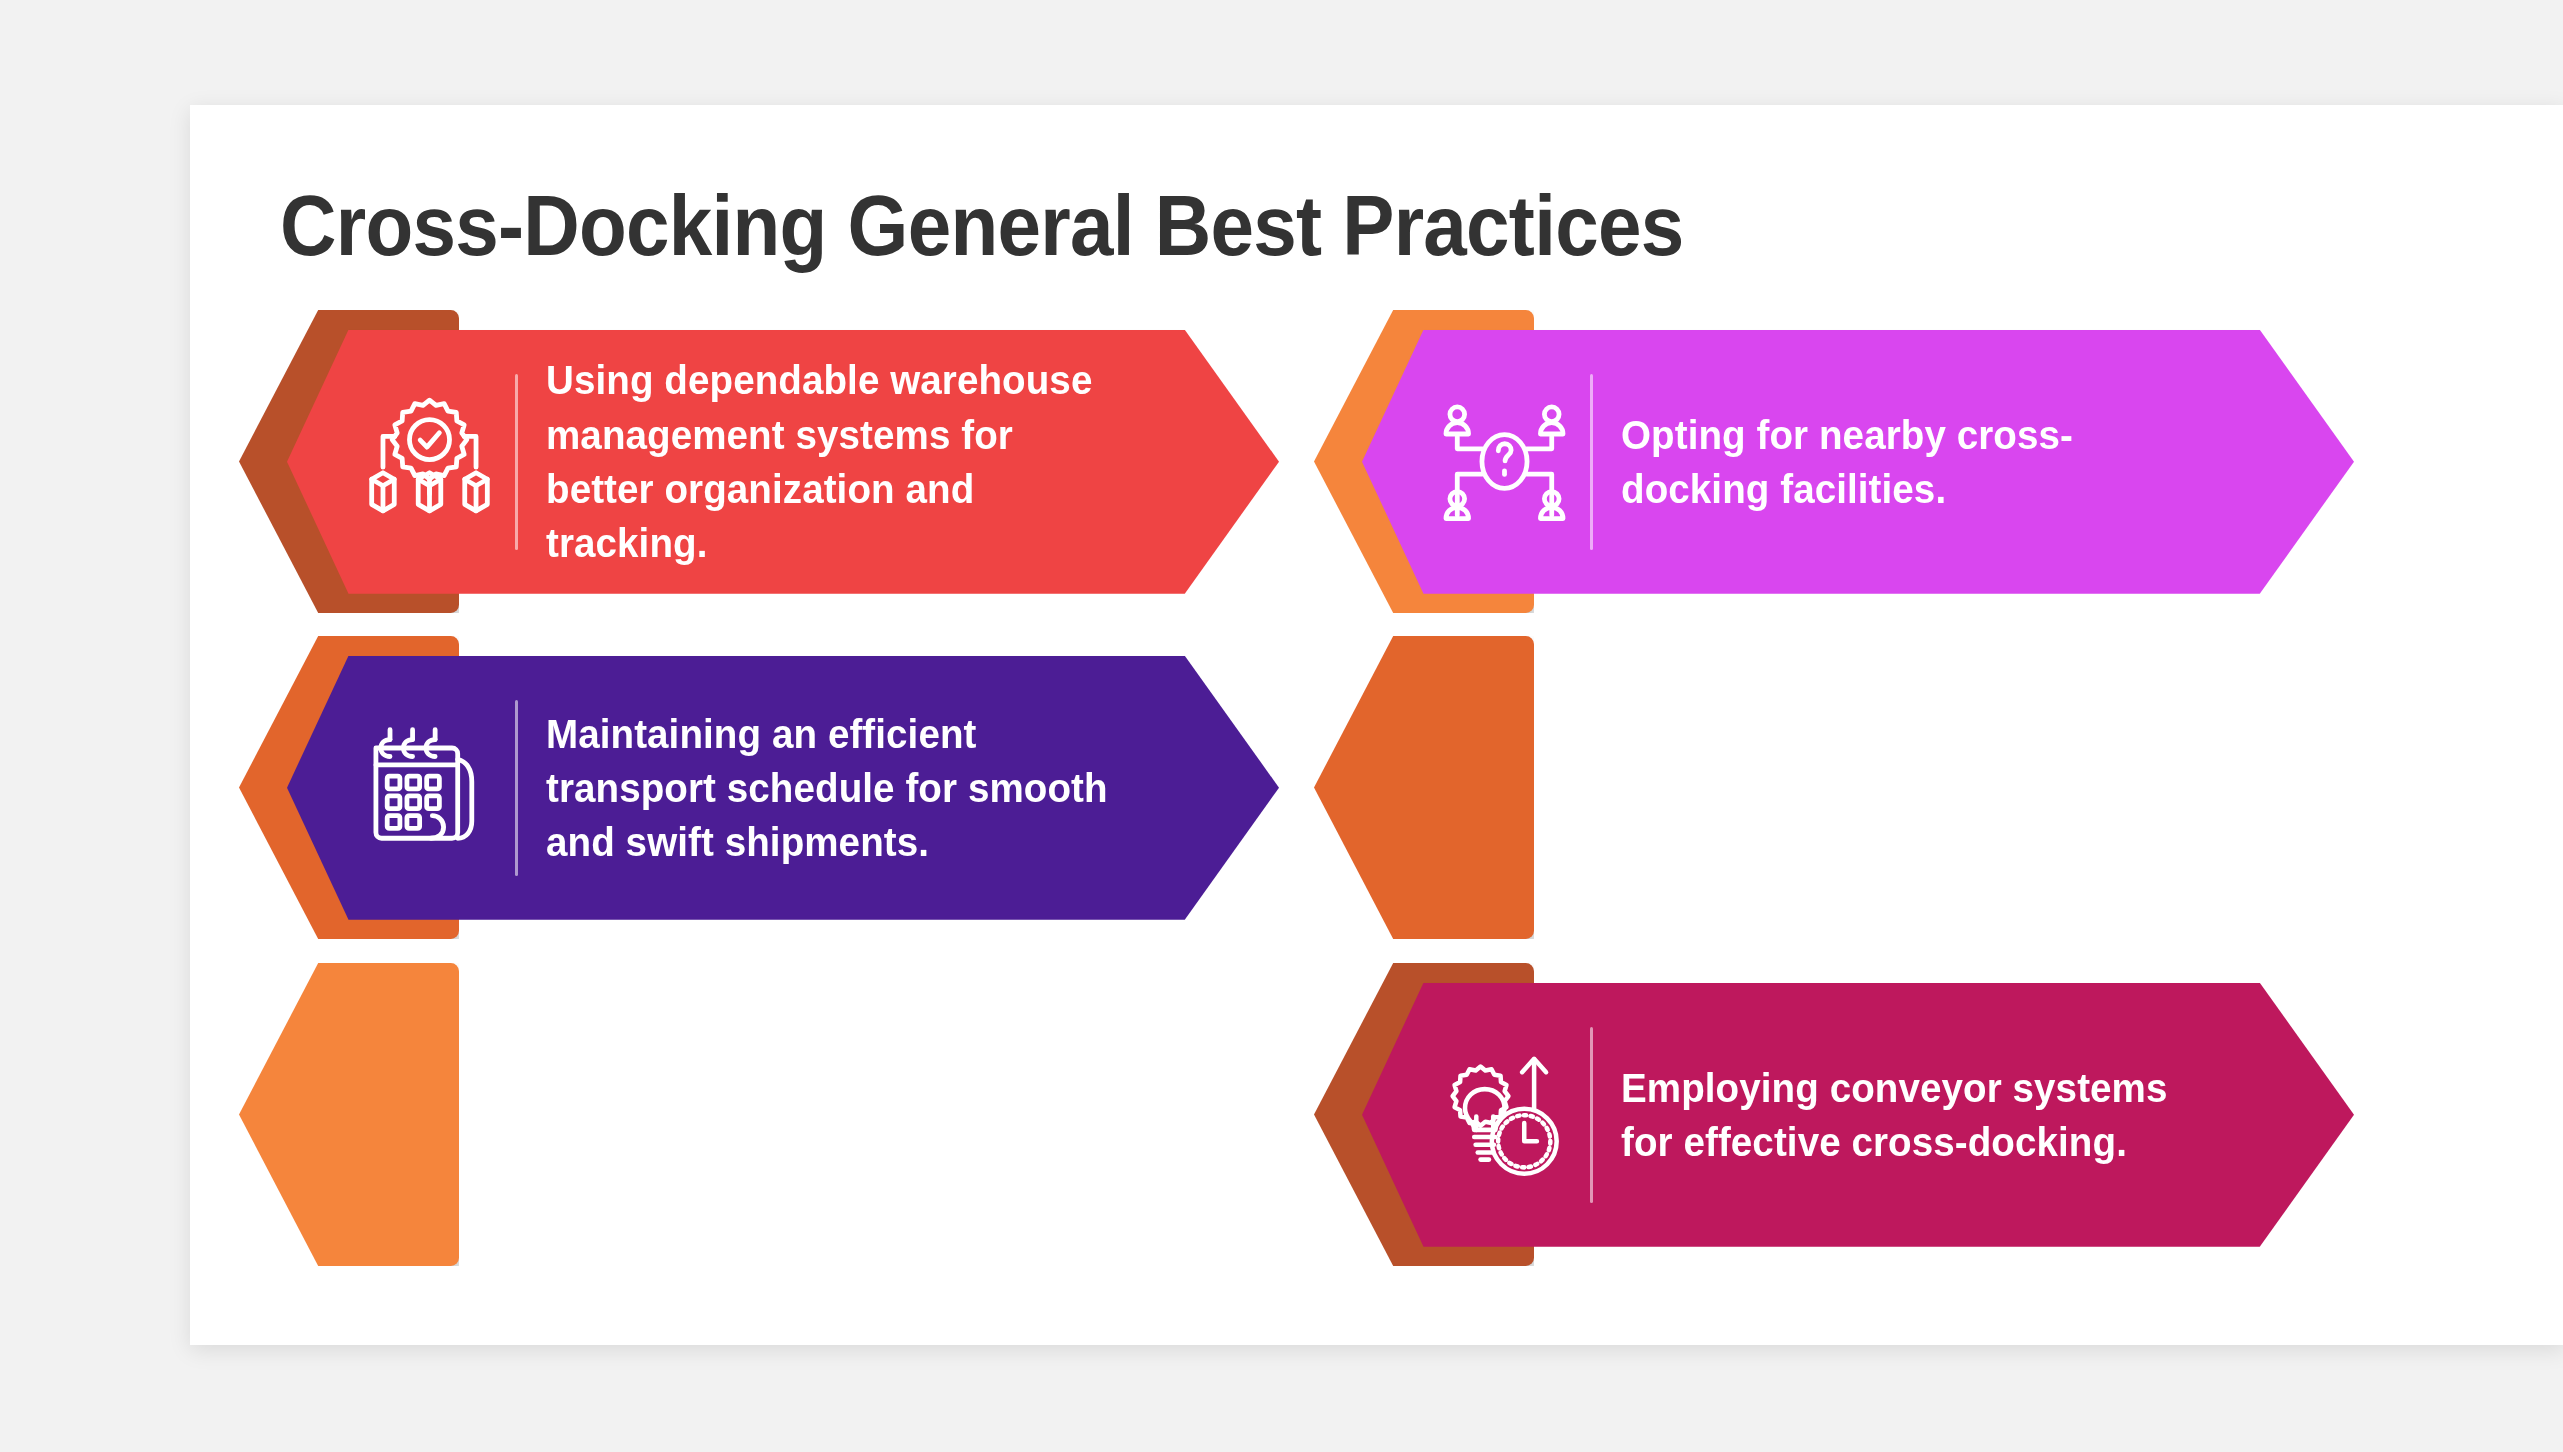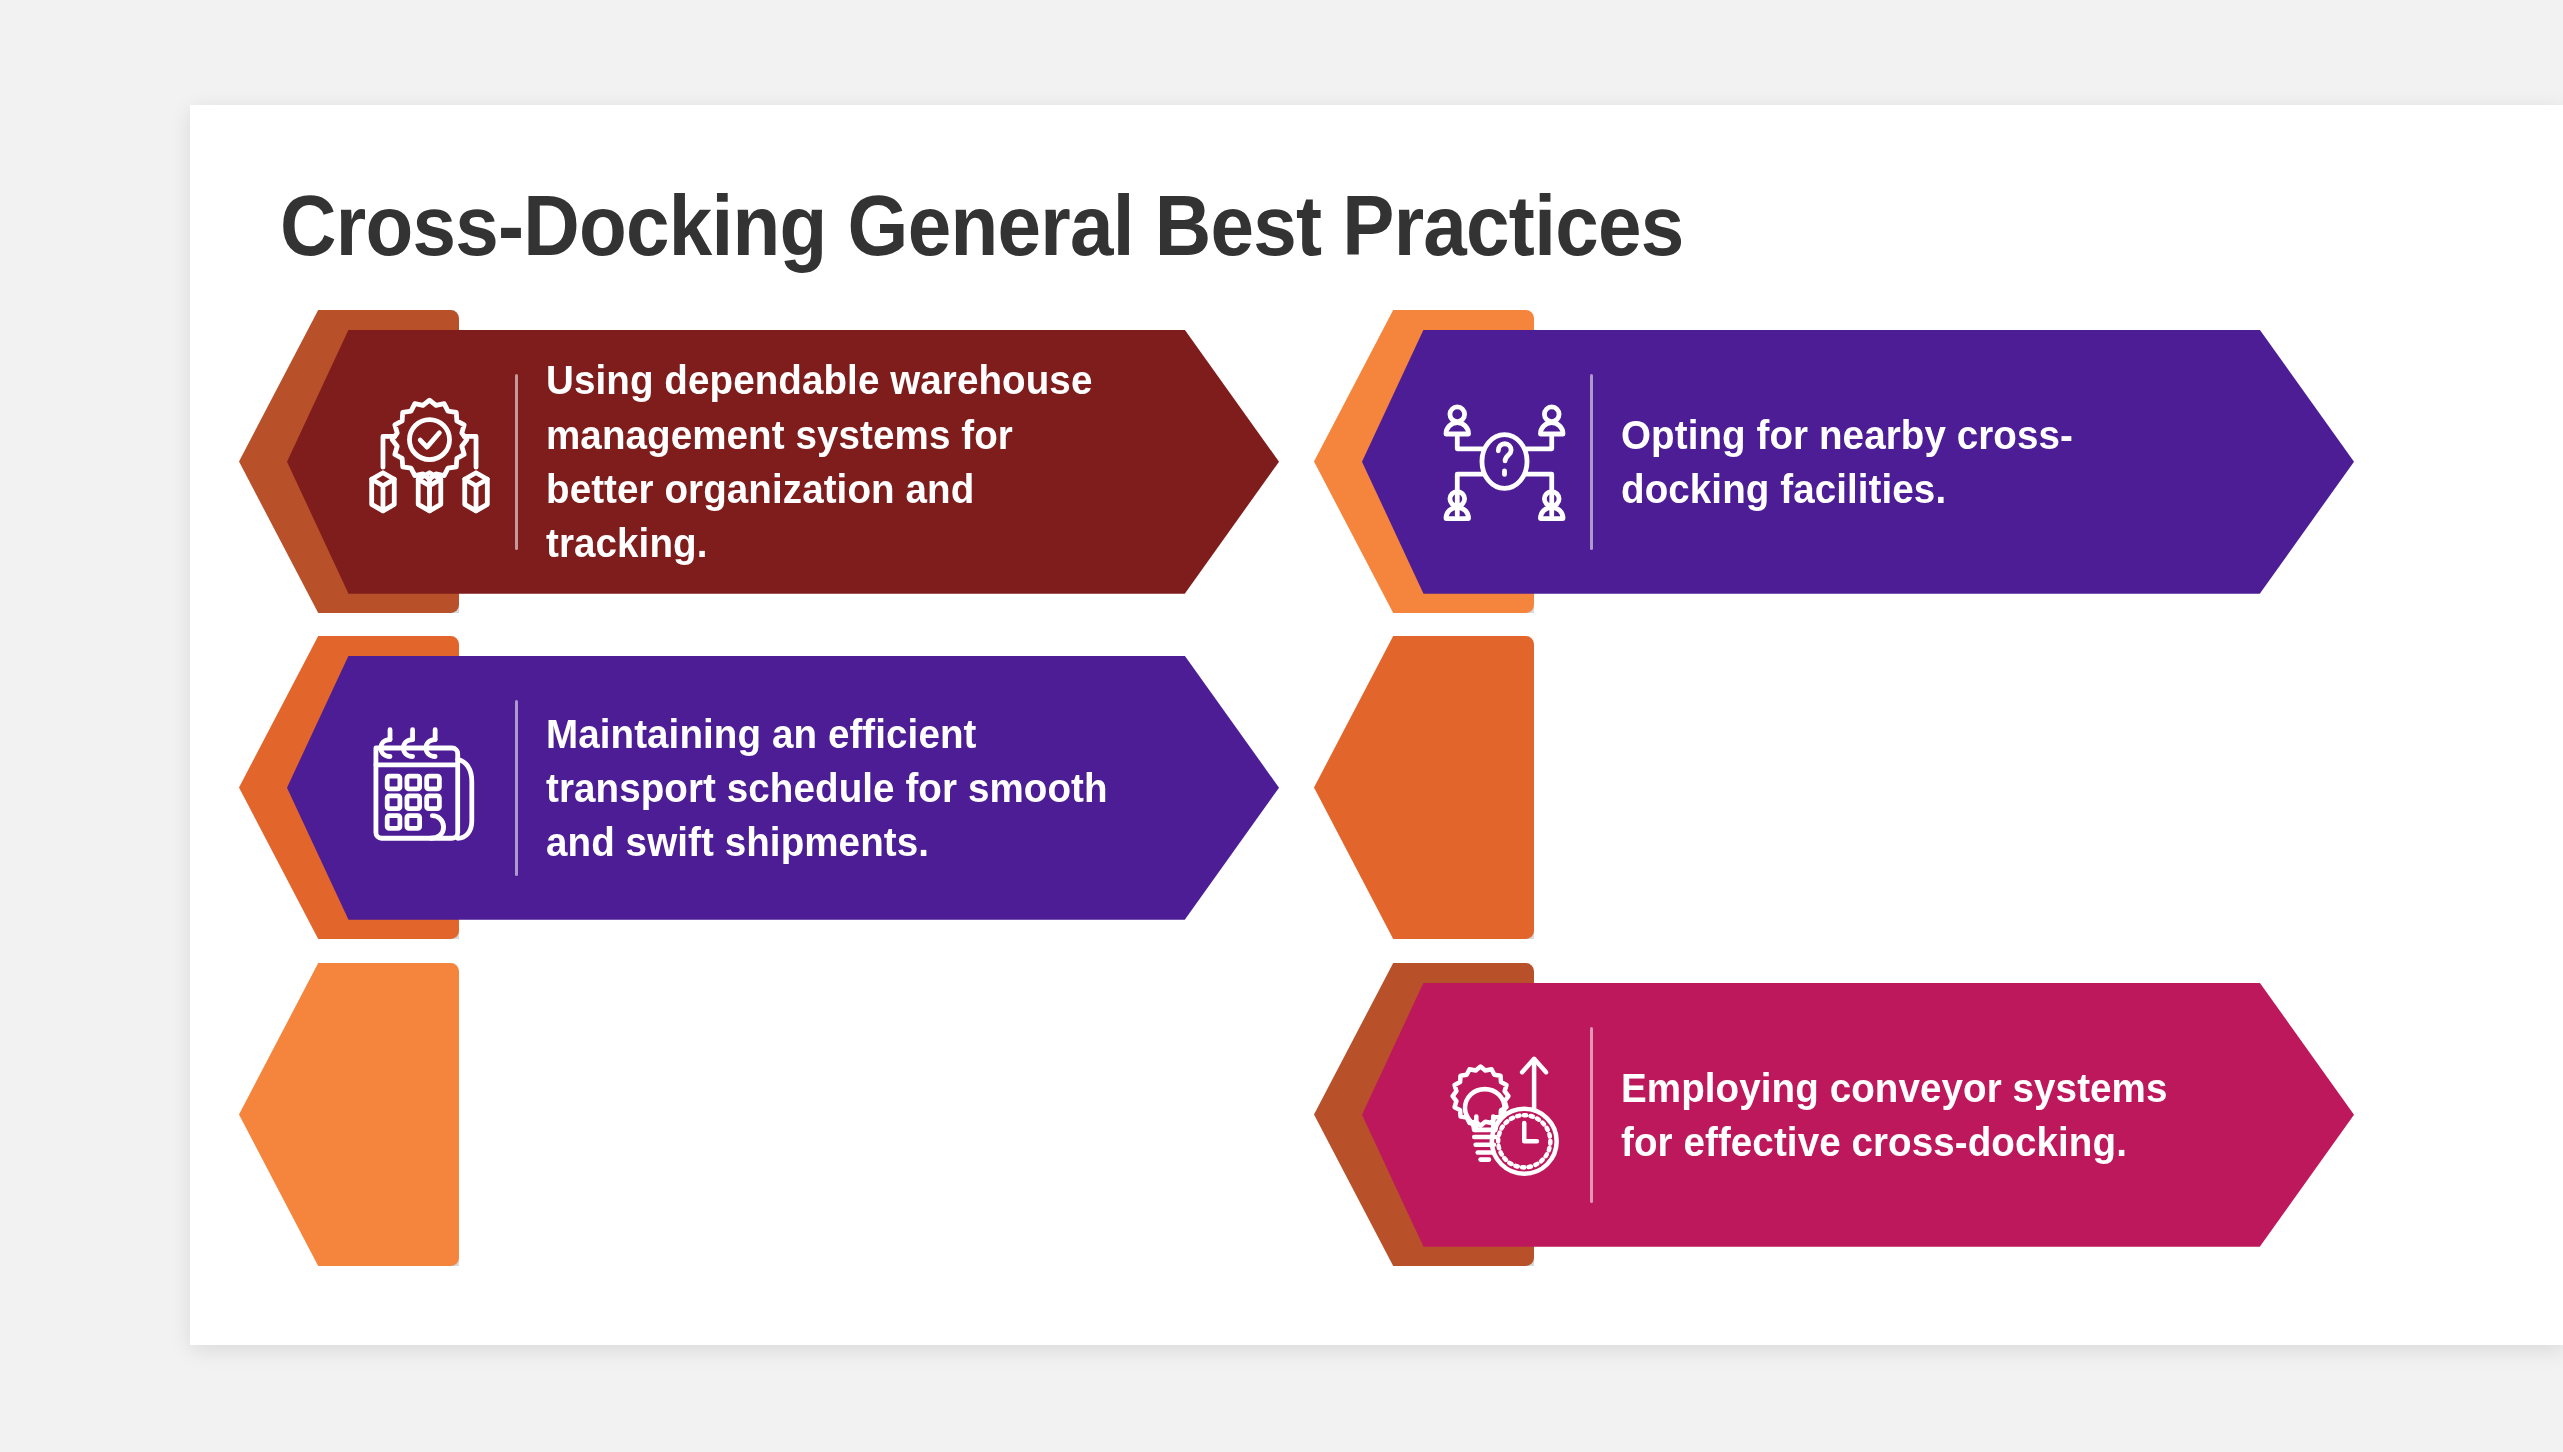--- a/index.html
+++ b/index.html
@@ -105,21 +105,21 @@
 <body>
 
 <div id="canvas">
 
   <div id="page-title">Cross-Docking General Best Practices</div>
 
   <div id="grid">
 
     <div class="card-slot col-l row-1">
       <div class="tab" style="background:#B8502A"></div>
-      <div class="body" style="background:#7f1d1d">
+      <div class="body" style="background:#ef4444">
         <div class="body-inner">
           <div class="icon-wrap">
             <svg viewBox="0 0 100 100" fill="none" stroke="#fff" stroke-width="3.4" stroke-linejoin="round" stroke-linecap="round">
               <path d="M50 6.5 54.6 10.2 60.4 9 63.1 14.3 69 15.2 69.4 21.2 74.6 24 72.9 29.8 76.5 34.5 72.9 39.2 74.6 45 69.4 47.8 69 53.8 63.1 54.7 60.4 60 54.6 58.8 50 62.5 45.4 58.8 39.6 60 36.9 54.7 31 53.8 30.6 47.8 25.4 45 27.1 39.2 23.5 34.5 27.1 29.8 25.4 24 30.6 21.2 31 15.2 36.9 14.3 39.6 9 45.4 10.2Z"></path>
               <circle cx="50" cy="34.5" r="14.2"></circle>
               <path d="M43.4 34.8 48.2 39.8 57 29.6"></path>
               <path d="M25.5 32.2 H17 V54"></path>
               <path d="M74.5 32.2 H83 V54"></path>
               <path d="M50 62.5 V73"></path>
               <path d="M17 58 9 62.6 V80.4 L17 85 25 80.4 V62.6Z"></path>
@@ -134,21 +134,21 @@
             </svg>
           </div>
           <div class="divider"></div>
           <div class="card-text">Using dependable warehouse management systems for better organization and tracking.</div>
         </div>
       </div>
     </div>
 
     <div class="card-slot col-r row-1">
       <div class="tab" style="background:#F5853C"></div>
-      <div class="body" style="background:#4c1d95">
+      <div class="body" style="background:#d946ef">
         <div class="body-inner">
           <div class="icon-wrap">
             <svg viewBox="0 0 100 100" fill="none" stroke="#fff" stroke-width="3.4" stroke-linejoin="round" stroke-linecap="round">
               <ellipse cx="50" cy="50" rx="16" ry="19"></ellipse>
               <path d="M45.6 42.4c0-2.9 2-5 4.6-5s4.5 2 4.5 4.6c0 3.4-4.3 3.9-4.3 7.6"></path>
               <path d="M50 56.6v2.6"></path>
               <circle cx="16.5" cy="16.5" r="5.2"></circle>
               <path d="M8.5 30.5c0-4.6 3.5-8 8-8s8 3.4 8 8z"></path>
               <circle cx="83.5" cy="16.5" r="5.2"></circle>
               <path d="M75.5 30.5c0-4.6 3.5-8 8-8s8 3.4 8 8z"></path>

